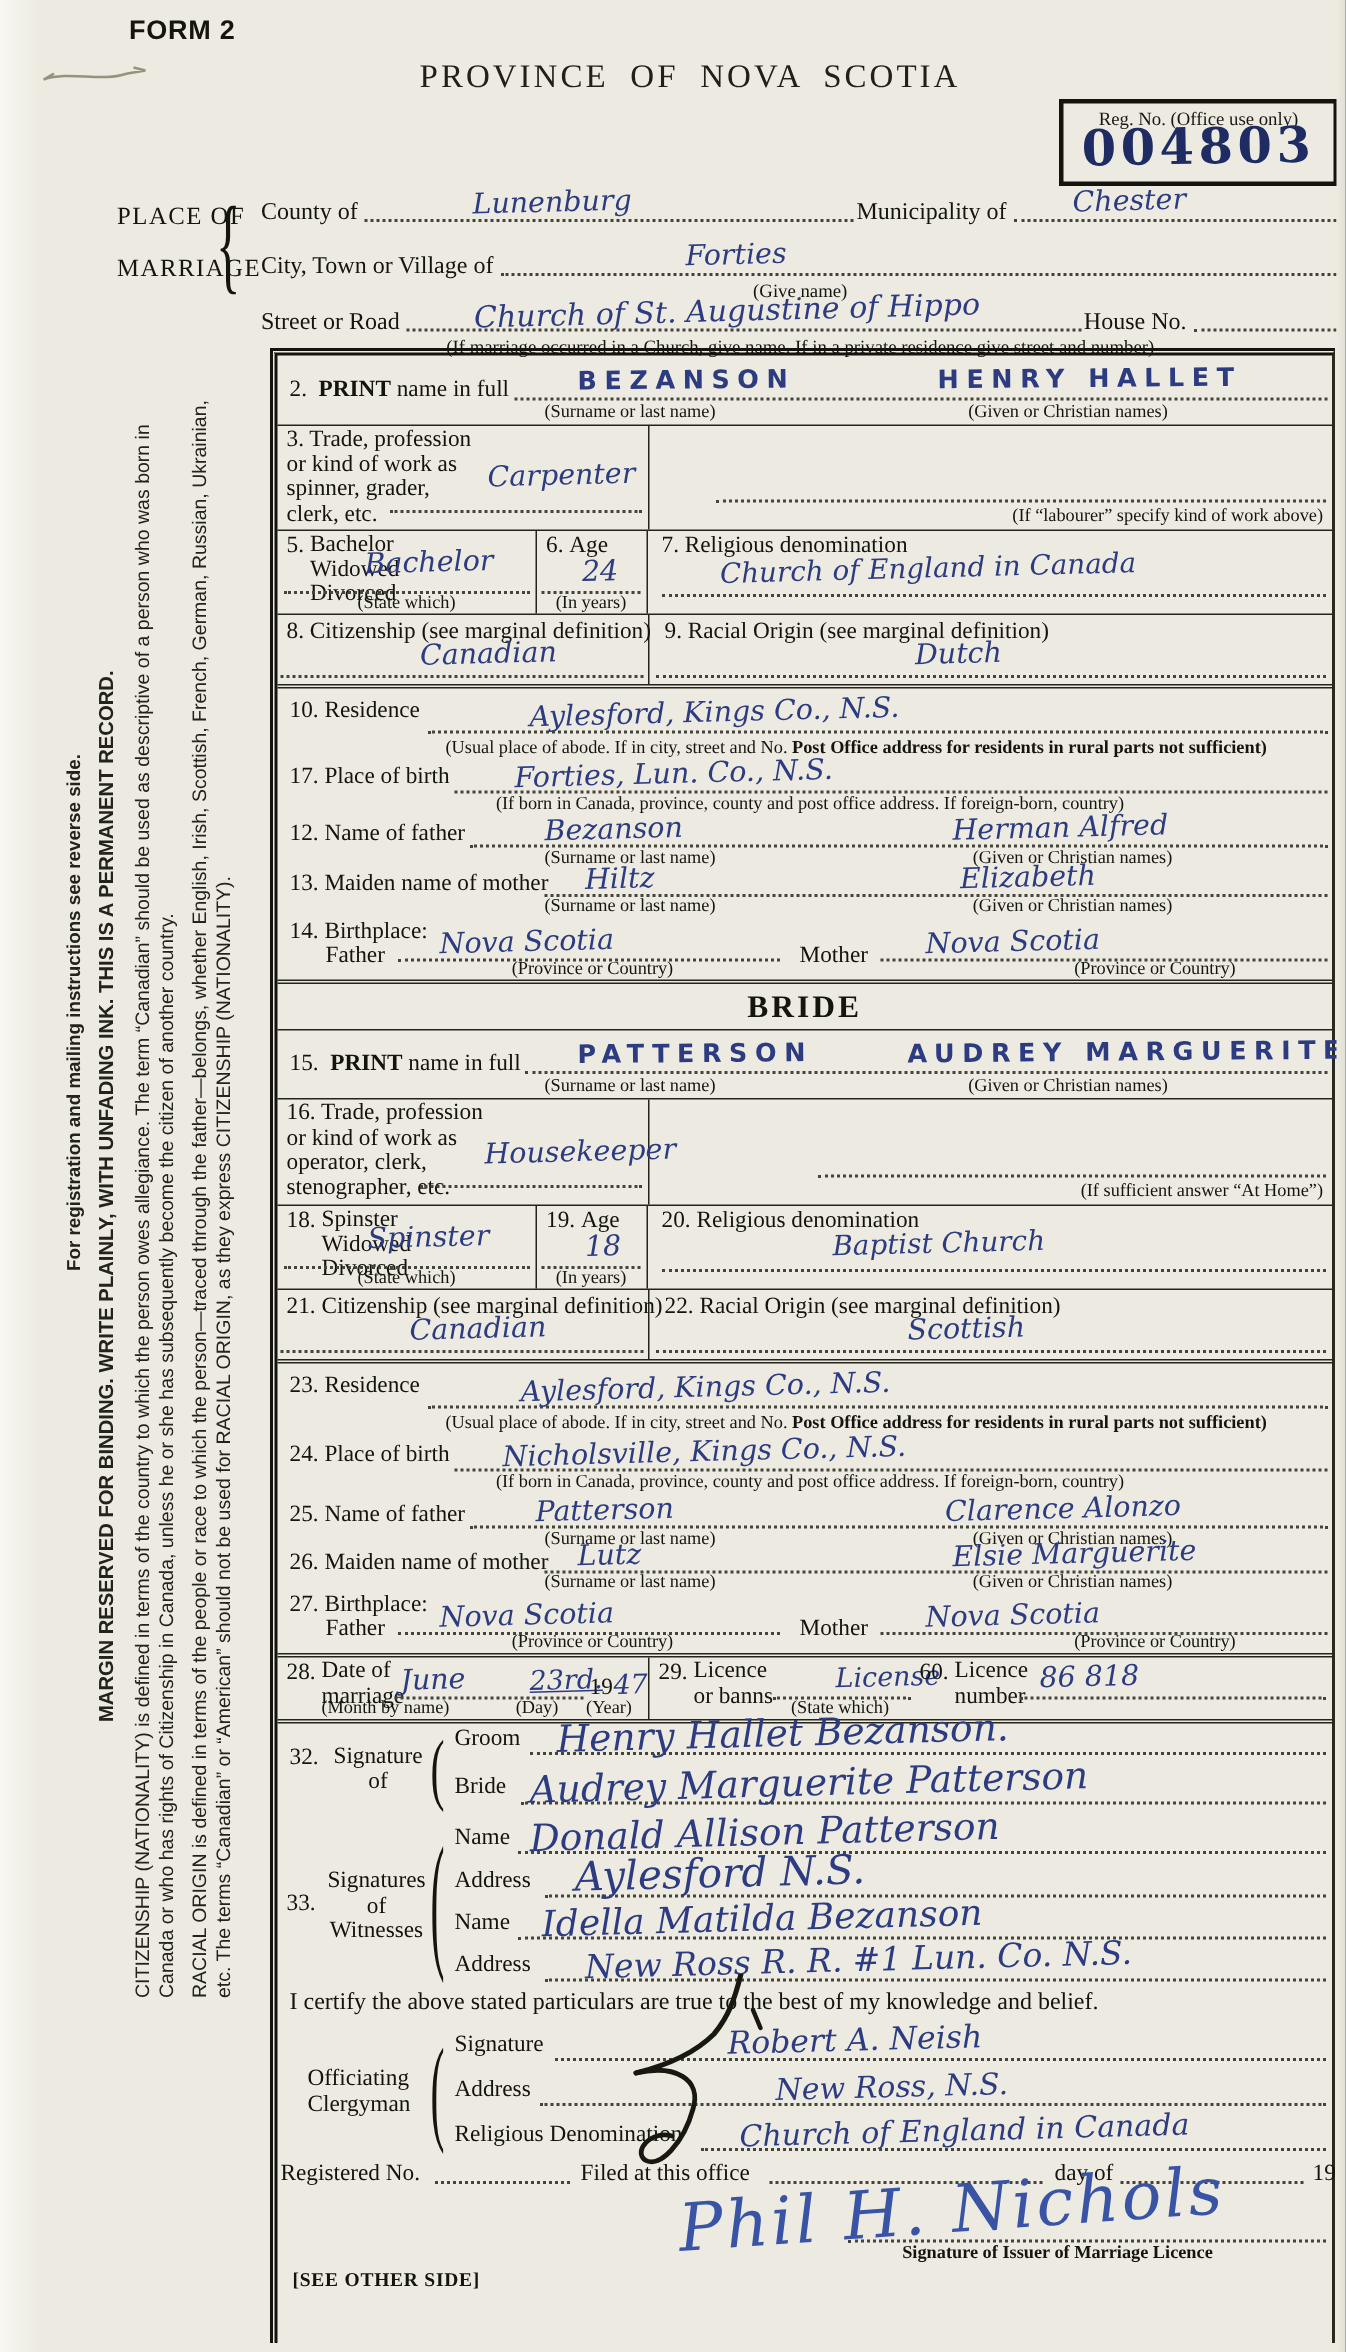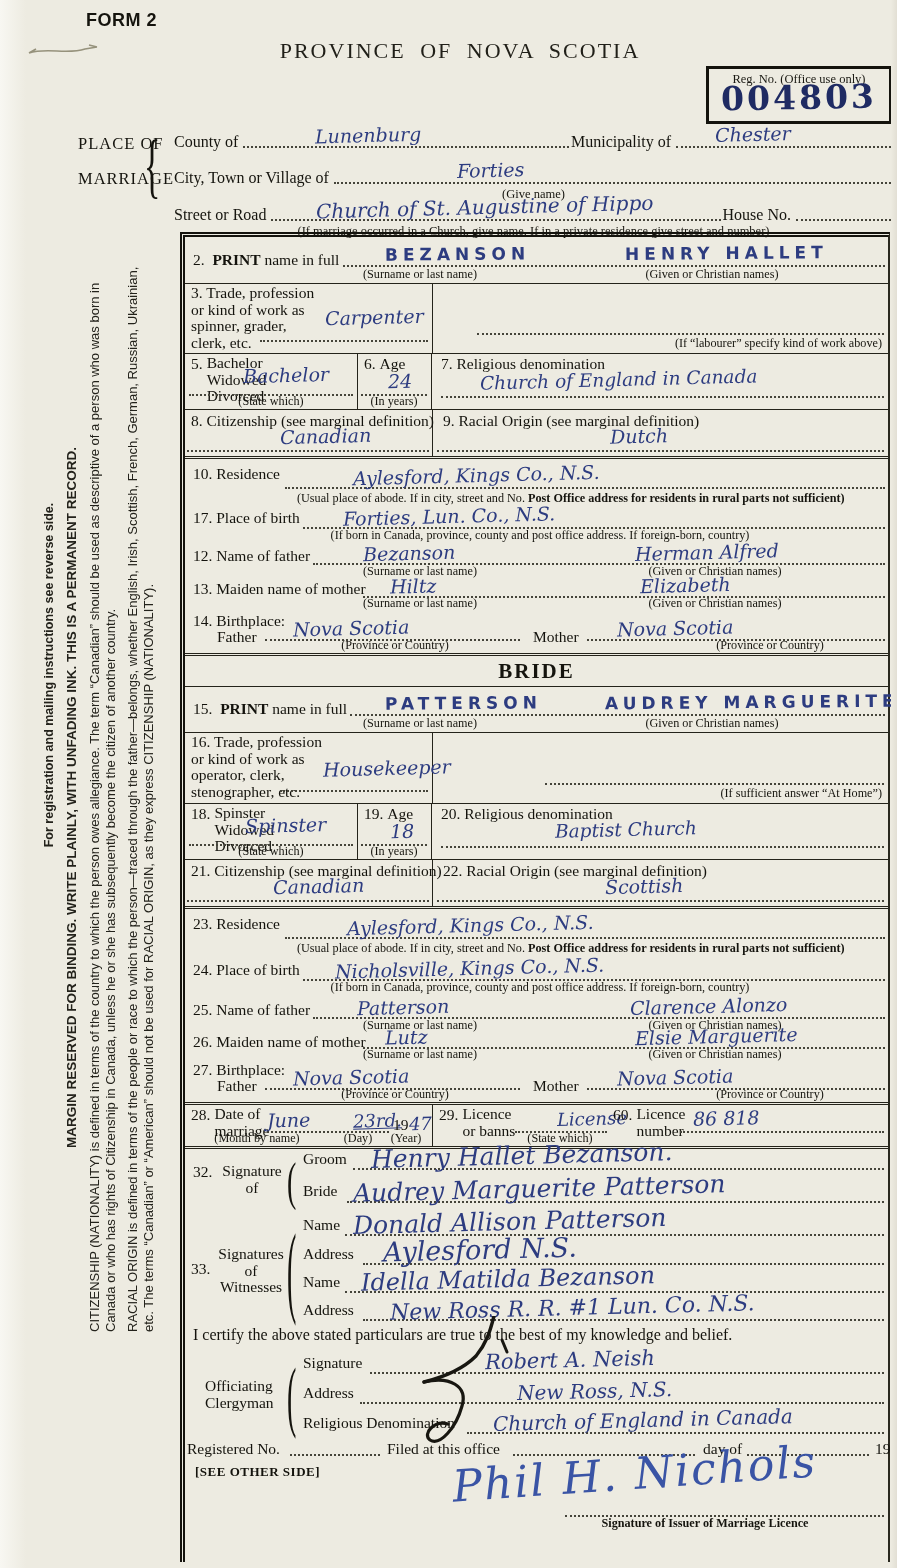--- a/index.html
+++ b/index.html
@@ -394,27 +394,27 @@
       <span class="lbl abs" style="left:2px;top:4px">Registered No.</span>
       <span class="dots abs" style="left:105px;width:90px;bottom:6px"></span>
       <span class="lbl abs" style="left:202px;top:4px">Filed at this office</span>
       <span class="dots abs" style="left:328px;width:182px;bottom:6px"></span>
       <span class="lbl abs" style="left:518px;top:4px">day of</span>
       <span class="dots abs" style="left:562px;width:122px;bottom:6px"></span>
       <span class="lbl abs" style="left:690px;top:4px">19</span>
       <span class="dots abs" style="left:706px;right:2px;bottom:6px"></span>
     </div>
 
-    <div class="frow nb" style="height:22px">
-      <span class="abs" style="left:10px;top:2px;font-size:13px;font-weight:bold;letter-spacing:0.5px;color:#14130d">[SEE OTHER SIDE]</span>
-    </div>
-
     <div class="frow nb" style="height:48px">
       <span class="dots abs" style="left:380px;right:4px;bottom:15px"></span>
       <span class="cap capc abs" style="left:380px;width:280px;bottom:1px;font-weight:bold">Signature of Issuer of Marriage Licence</span>
+    </div>
+
+    <div class="frow nb" style="height:22px">
+      <span class="abs" style="left:10px;top:2px;font-size:13px;font-weight:bold;letter-spacing:0.5px;color:#14130d">[SEE OTHER SIDE]</span>
     </div>
 
   </div>
 
   <svg style="position:absolute;left:398px;top:1316px" width="130" height="140" viewBox="0 0 130 140">
     <path d="M96,0 C92,16 88,28 78,40 C64,54 42,62 26,66" stroke="#181711" stroke-width="3.4" fill="none" stroke-linecap="round"></path>
     <path d="M26,66 C52,60 70,70 64,90 C58,112 42,130 32,124 C24,118 36,104 50,108" stroke="#181711" stroke-width="3.2" fill="none" stroke-linecap="round"></path>
     <path d="M104,24 l5,12" stroke="#181711" stroke-width="3" fill="none" stroke-linecap="round"></path>
   </svg>
 

